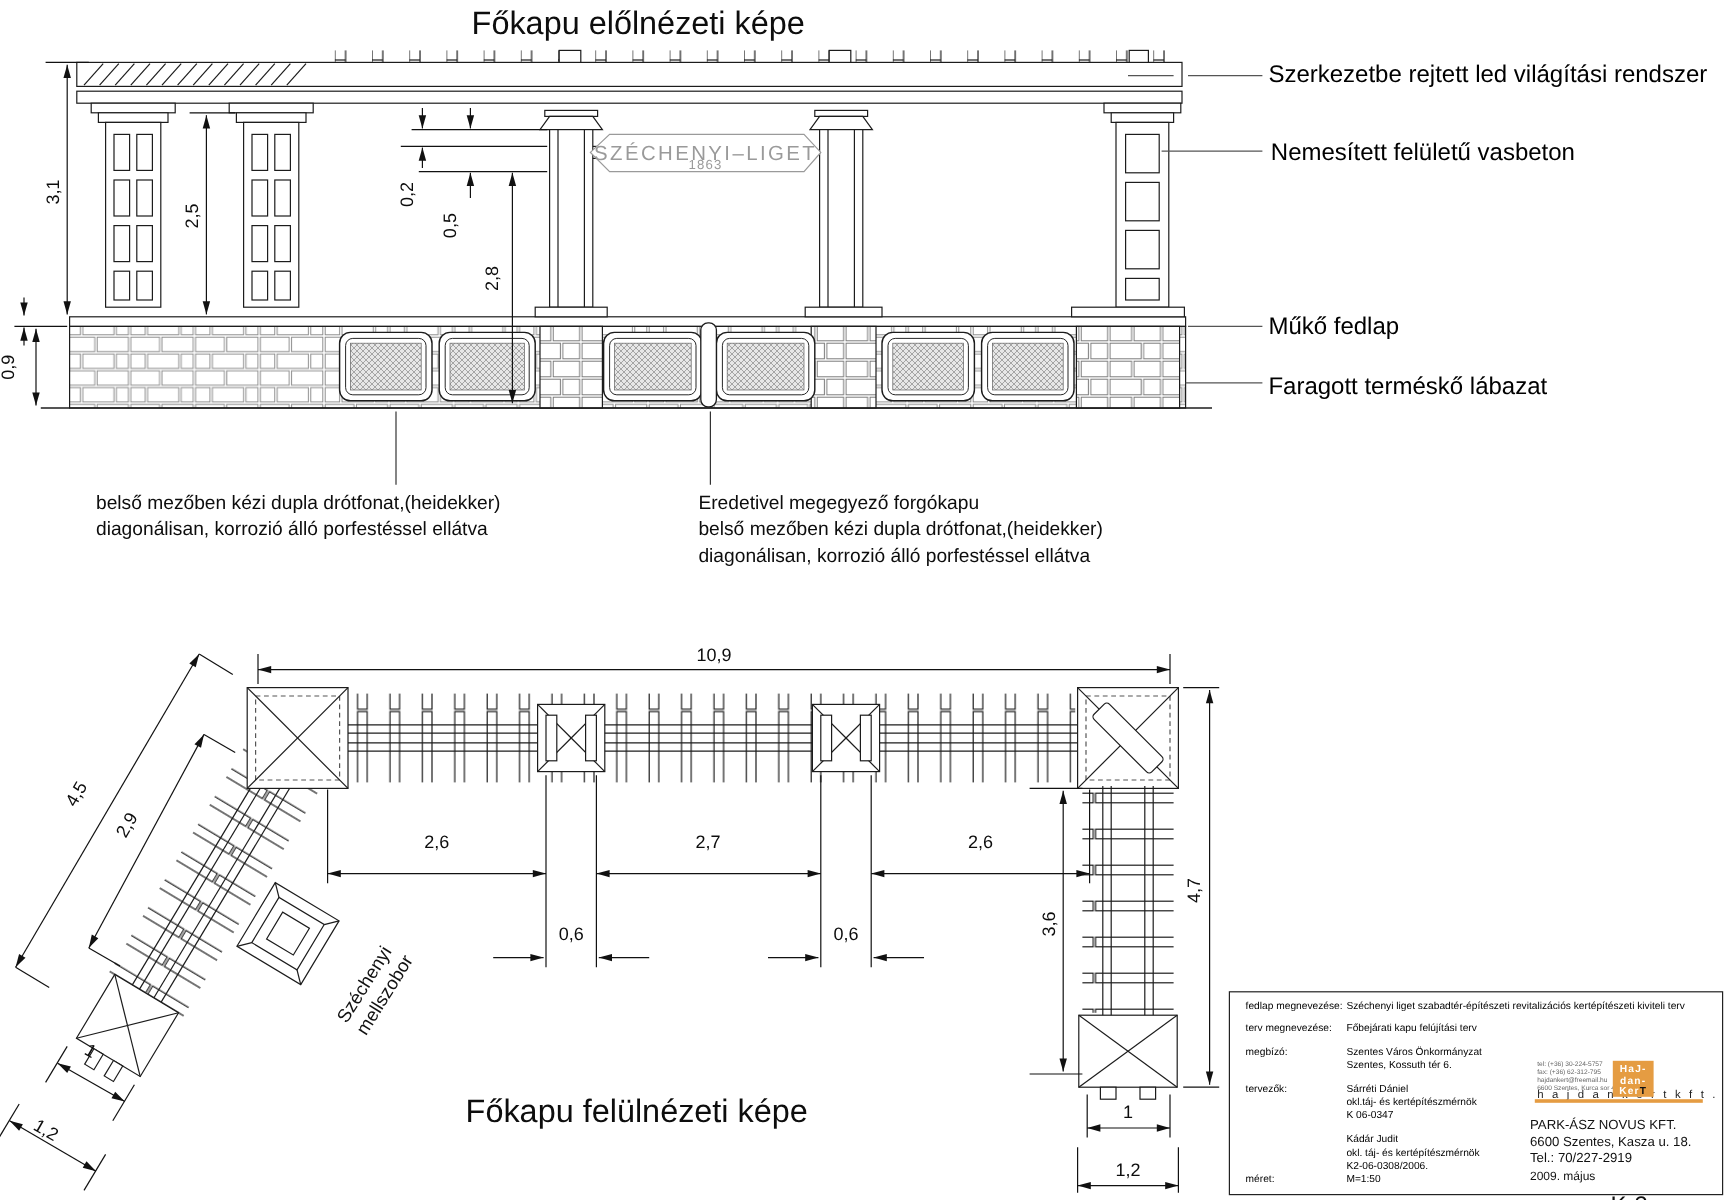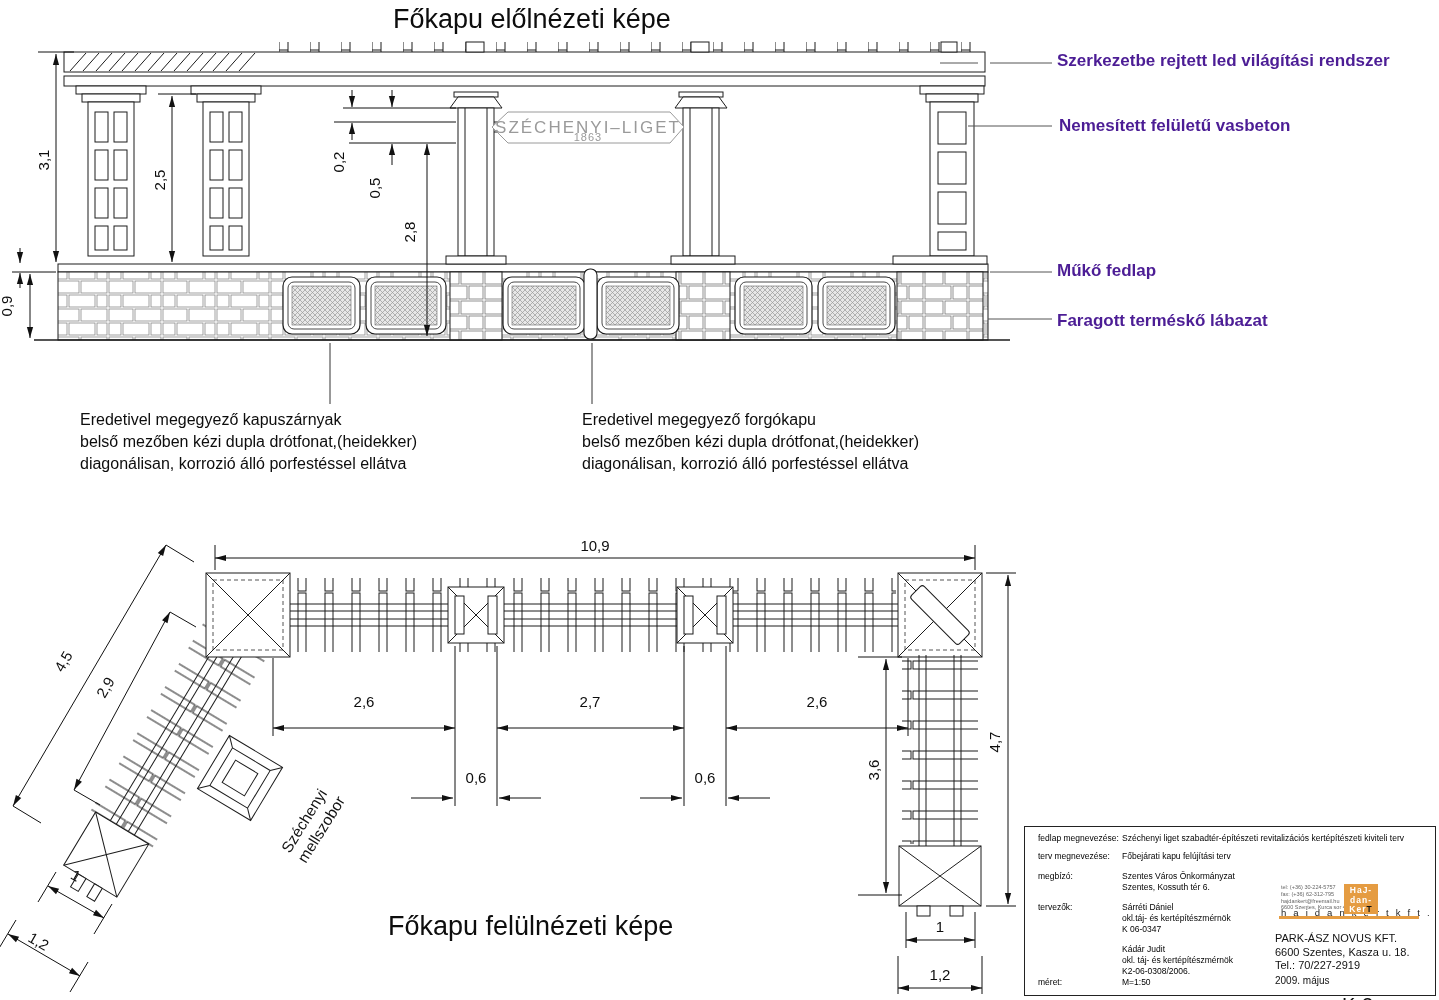--- a/index.html
+++ b/index.html
@@ -1,20 +1,20 @@
 <!DOCTYPE html>
 <html><head>
 <meta charset="utf-8">
 <style>
   html,body{margin:0;padding:0;background:#fff;}
   #canvas{position:relative;width:1439px;height:1000px;background:#fff;overflow:hidden;
           font-family:"Liberation Sans",sans-serif;color:#111;}
   .abs{position:absolute;}
   .ttl{font-size:27px;color:#0d0d0d;white-space:nowrap;}
-  .lbl{font-size:17px;color:#4c1d95;white-space:nowrap;font-weight:bold;}
+  .lbl{font-size:20px;color:#000000;white-space:nowrap;}
   .ann{font-size:16px;line-height:22px;color:#0d0d0d;white-space:nowrap;}
   .statue{font-size:15.5px;line-height:19px;transform:rotate(-58deg);transform-origin:0 0;white-space:nowrap;}
   svg text{font-family:"Liberation Sans",sans-serif;font-size:15px;fill:#0d0d0d;}
   svg text.sign{font-size:17px;letter-spacing:2px;fill:#9a9a9a;}
   svg text.sign2{font-size:11px;letter-spacing:1px;fill:#9a9a9a;}
   
   .tb{font-size:8.5px;white-space:nowrap;color:#000;}
   .tb.b{font-weight:normal;}
   .tbbox{border:1.5px solid #222;}
   .logoName{font-size:9.5px;letter-spacing:2.2px;color:#222;white-space:nowrap;margin-top:37px;}
@@ -392,21 +392,20 @@
 
   <div class="abs ttl" style="left:393px;top:4px">Főkapu előlnézeti képe</div>
   <div class="abs ttl" style="left:388px;top:911px">Főkapu felülnézeti képe</div>
 
   <div class="abs lbl" style="left:1057px;top:51px">Szerkezetbe rejtett led világítási rendszer</div>
   <div class="abs lbl" style="left:1059px;top:116px">Nemesített felületű vasbeton</div>
   <div class="abs lbl" style="left:1057px;top:261px">Műkő fedlap</div>
   <div class="abs lbl" style="left:1057px;top:311px">Faragott terméskő lábazat</div>
 
   <div class="abs ann" style="left:80px;top:409px">
-    <div>Eredetivel megegyező kapuszárnyak</div>
     <div>belső mezőben kézi dupla drótfonat,(heidekker)</div>
     <div>diagonálisan, korrozió álló porfestéssel ellátva</div>
   </div>
   <div class="abs ann" style="left:582px;top:409px">
     <div>Eredetivel megegyező forgókapu</div>
     <div>belső mezőben kézi dupla drótfonat,(heidekker)</div>
     <div>diagonálisan, korrozió álló porfestéssel ellátva</div>
   </div>
 
   <div class="abs statue" style="left:277px;top:846px">

